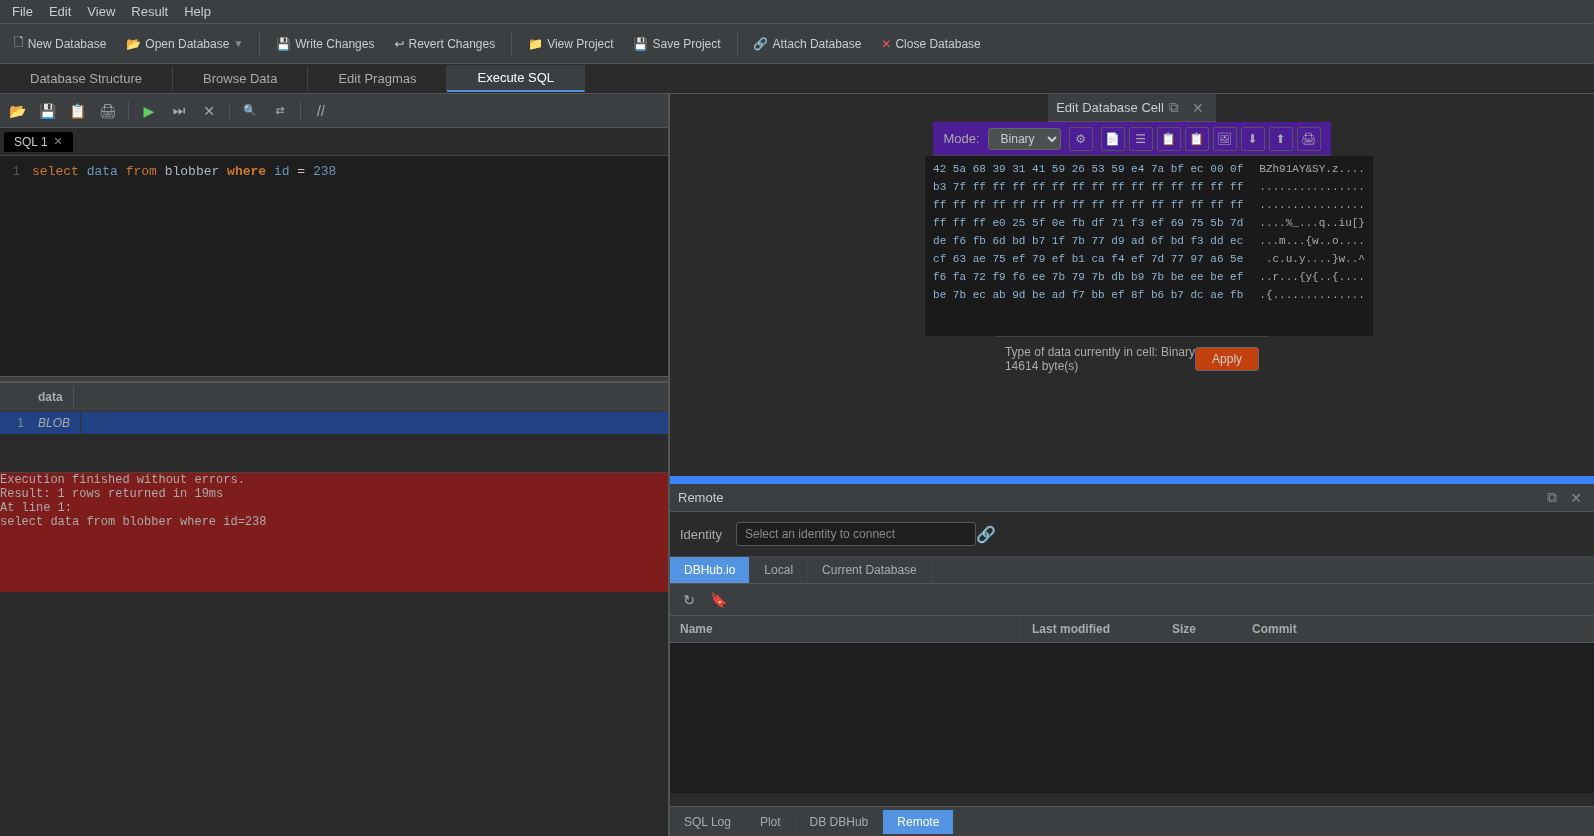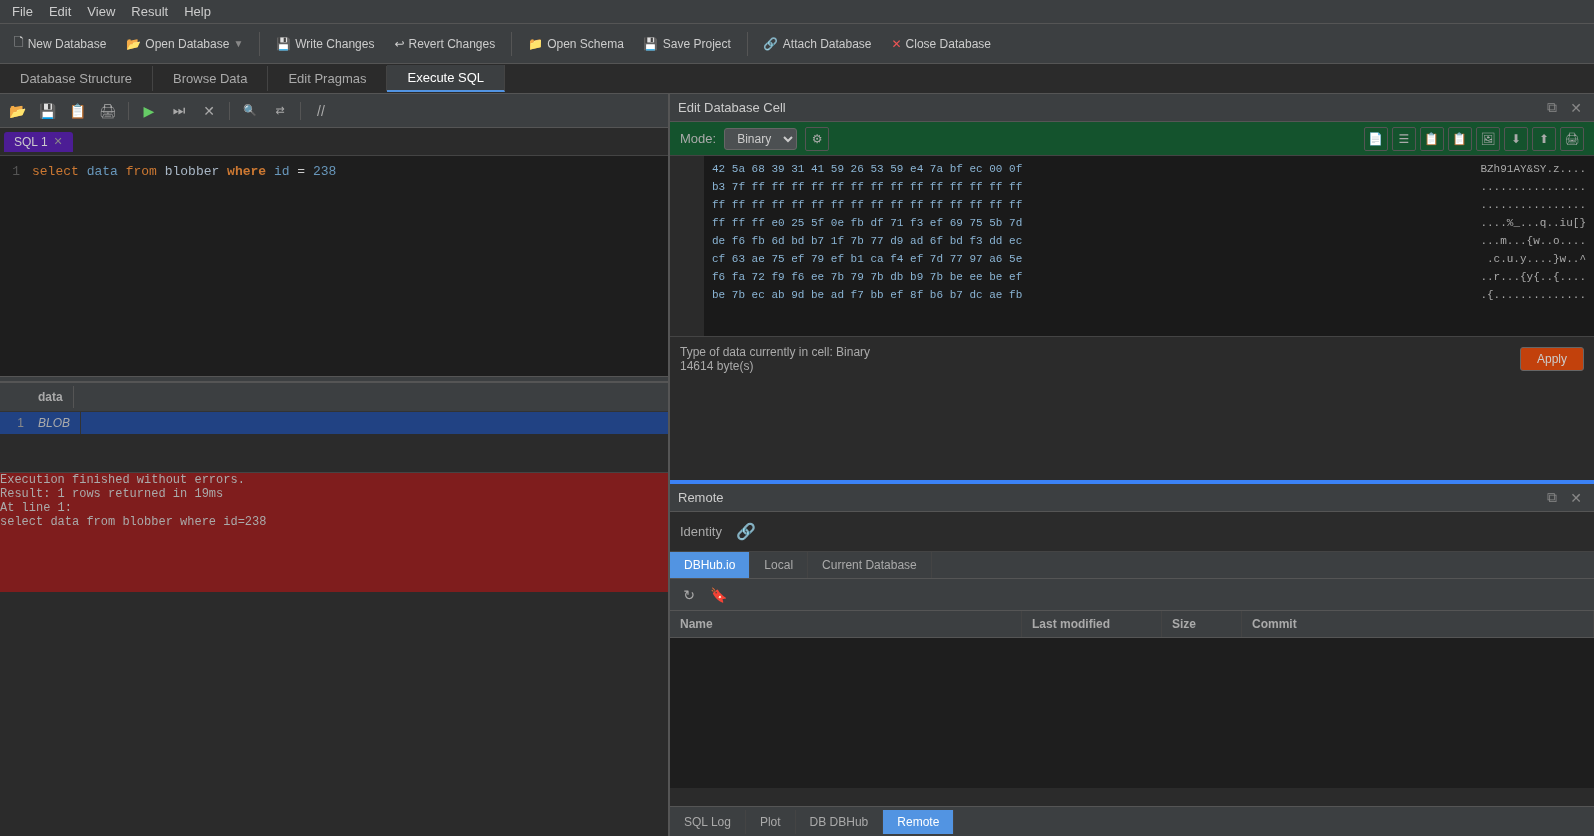--- a/index.html
+++ b/index.html
@@ -9,38 +9,38 @@
     .menu-bar { background: #3c3f41; height: 24px; display: flex; align-items: center; padding: 0 4px; border-bottom: 1px solid #555; }
     .menu-item { color: #ccc; padding: 2px 8px; cursor: pointer; font-size: 13px; }
 
     
     .toolbar { background: #3c3f41; height: 40px; display: flex; align-items: center; padding: 0 6px; border-bottom: 1px solid #555; gap: 4px; }
     .toolbar-btn { background: transparent; border: none; color: #ccc; padding: 3px 8px; cursor: pointer; font-size: 12px; display: flex; align-items: center; gap: 4px; border-radius: 3px; white-space: nowrap; }
     .toolbar-sep { width: 1px; height: 24px; background: #555; margin: 0 4px; }
 
     
     .tabs-row { background: #2b2b2b; height: 30px; display: flex; align-items: center; border-bottom: 1px solid #555; }
-    .tab { padding: 5px 20px; cursor: pointer; color: #aaa; font-size: 13px; border-right: 1px solid #444; }
+    .tab { padding: 5px 30px; cursor: pointer; color: #aaa; font-size: 13px; border-right: 1px solid #444; }
     .tab.active { background: #3c3f41; color: #fff; border-bottom: 2px solid #5294e2; }
 
     
     .main-layout { display: flex; height: calc(836px - 24px - 40px - 30px); }
 
     
     .left-panel { width: 670px; min-width: 670px; display: flex; flex-direction: column; border-right: 2px solid #555; background: #2b2b2b; }
 
     
     .sql-editor-area { flex: 1; display: flex; flex-direction: column; }
     .editor-toolbar { background: #3c3f41; height: 34px; display: flex; align-items: center; padding: 0 6px; gap: 6px; border-bottom: 1px solid #555; }
     .editor-btn { background: transparent; border: none; color: #aaa; cursor: pointer; width: 24px; height: 24px; display: flex; align-items: center; justify-content: center; font-size: 14px; border-radius: 2px; }
     .editor-sep { width: 1px; height: 18px; background: #555; margin: 0 2px; }
 
     
     .sql-tabs { background: #2b2b2b; height: 28px; display: flex; align-items: center; border-bottom: 1px solid #444; padding: 0 4px; }
-    .sql-tab { background: #4c1d95; color: #ccc; padding: 3px 10px; font-size: 12px; border-radius: 3px 3px 0 0; display: flex; align-items: center; gap: 6px; cursor: pointer; }
+    .sql-tab { background: #000000; color: #ccc; padding: 3px 10px; font-size: 12px; border-radius: 3px 3px 0 0; display: flex; align-items: center; gap: 6px; cursor: pointer; }
     .sql-tab .close { color: #888; font-size: 11px; cursor: pointer; }
 
     
     .code-editor { flex: 1; background: #1e1e1e; padding: 8px; font-family: 'Courier New', monospace; font-size: 13px; overflow: auto; display: flex; }
     .line-numbers { color: #555; padding-right: 12px; user-select: none; min-width: 24px; text-align: right; }
     .code-content { color: #ccc; }
     .kw-select { color: #cc7832; }
     .kw-from { color: #cc7832; }
     .kw-where { color: #cc7832; font-weight: bold; }
     .col-name { color: #6897bb; }
@@ -56,28 +56,28 @@
     .results-cell { padding: 4px 10px; font-size: 12px; color: #ccc; border-right: 1px solid #333; }
     .results-line-num { width: 28px; min-width: 28px; color: #888; text-align: right; padding: 4px 4px; font-size: 12px; }
 
     
     .log-area { background: #7f1d1d; font-family: 'Courier New', monospace; font-size: 12px; color: #aaa; border-top: 1px solid #444; min-height: 100px; max-height: 120px; overflow: auto; }
 
     
     .right-panel { flex: 1; display: flex; flex-direction: column; background: #2b2b2b; }
 
     
-    .edit-cell-panel { display: flex; flex-direction: column; border-bottom: 4px solid #3b82f6; }
+    .edit-cell-panel { display: flex; flex-direction: column; border-bottom: 8px solid #3b82f6; align-items: center; }
     .panel-titlebar { background: #3c3f41; height: 28px; display: flex; align-items: center; justify-content: space-between; padding: 0 8px; border-bottom: 1px solid #555; }
     .panel-title { color: #ccc; font-size: 13px; font-weight: 500; }
     .panel-controls { display: flex; gap: 4px; }
     .panel-ctrl-btn { background: transparent; border: none; color: #888; cursor: pointer; font-size: 14px; width: 20px; height: 20px; display: flex; align-items: center; justify-content: center; }
 
     
-    .mode-row { background: #14532d; height: 34px; display: flex; align-items: center; padding: 0 10px; gap: 8px; border-bottom: 1px solid #444; justify-content: space-between; }
+    .mode-row { background: #4c1d95; height: 34px; display: flex; align-items: center; padding: 0 10px; gap: 8px; border-bottom: 1px solid #444; justify-content: space-between; }
     .mode-left { display: flex; align-items: center; gap: 8px; }
     .mode-label { color: #aaa; font-size: 13px; }
     .mode-select { background: #4c5052; border: 1px solid #666; color: #ccc; padding: 2px 8px; font-size: 12px; border-radius: 3px; cursor: pointer; }
     .mode-icons { display: flex; gap: 4px; }
     .mode-icon-btn { background: transparent; border: 1px solid #555; border-radius: 2px; color: #aaa; width: 24px; height: 24px; display: flex; align-items: center; justify-content: center; cursor: pointer; font-size: 12px; }
 
     
     .binary-display { background: #1a1a1a; padding: 8px 4px; font-family: 'Courier New', monospace; font-size: 11px; color: #aaa; display: flex; flex: 1; overflow: hidden; }
     .binary-hex { color: #8ab4d4; flex: 1; white-space: pre; }
     .binary-ascii { color: #aaa; white-space: pre; padding-left: 8px; }
@@ -149,21 +149,21 @@
     <span>💾</span>
     <span>Write Changes</span>
   </button>
   <button class="toolbar-btn">
     <span>↩</span>
     <span>Revert Changes</span>
   </button>
   <div class="toolbar-sep"></div>
   <button class="toolbar-btn">
     <span>📁</span>
-    <span>Open Schema</span>
+    <span>View Project</span>
   </button>
   <button class="toolbar-btn">
     <span>💾</span>
     <span>Save Project</span>
   </button>
   <div class="toolbar-sep"></div>
   <button class="toolbar-btn">
     <span>🔗</span>
     <span>Attach Database</span>
   </button>
@@ -334,20 +334,23 @@
         <div class="panel-controls">
           <button class="panel-ctrl-btn">⧉</button>
           <button class="panel-ctrl-btn">✕</button>
         </div>
       </div>
 
       <div class="remote-content">
 
         <div class="identity-row">
           <span class="identity-label">Identity</span>
+          <select class="identity-select">
+            <option>Select an identity to connect</option>
+          </select>
           <span class="identity-icon">🔗</span>
         </div>
 
         <div class="sub-tabs">
           <div class="sub-tab active">DBHub.io</div>
           <div class="sub-tab">Local</div>
           <div class="sub-tab">Current Database</div>
         </div>
 
         <div class="sub-toolbar">

